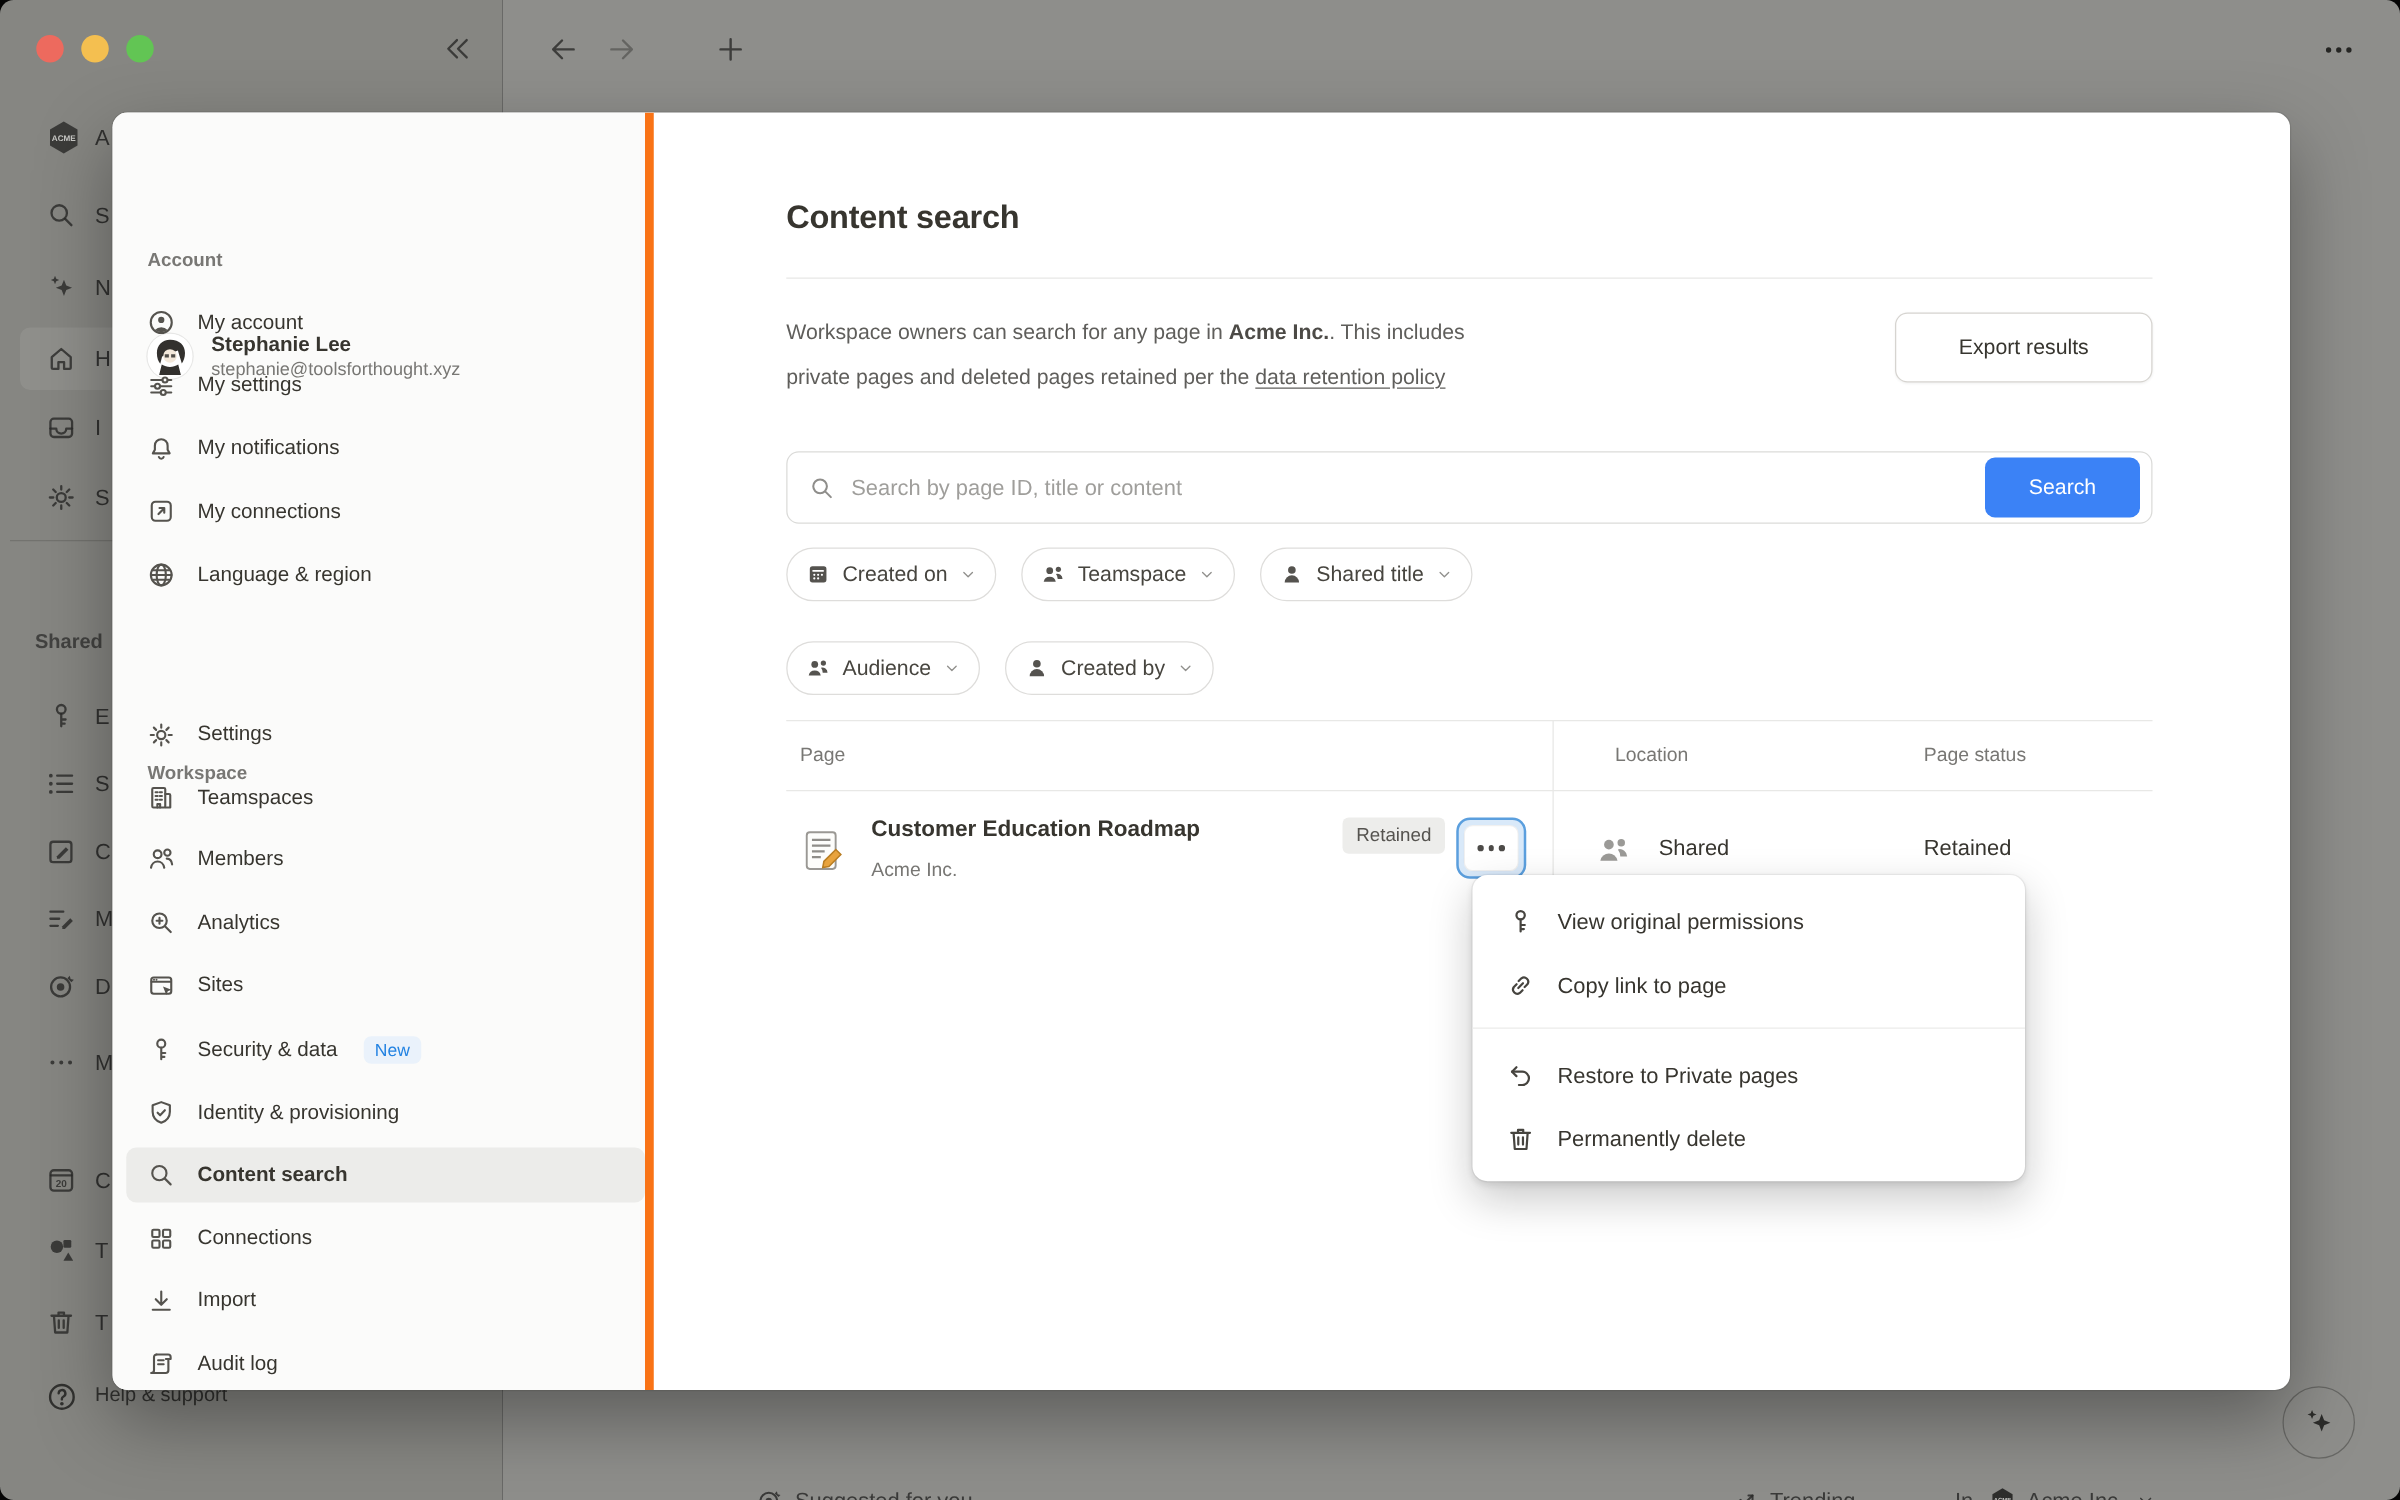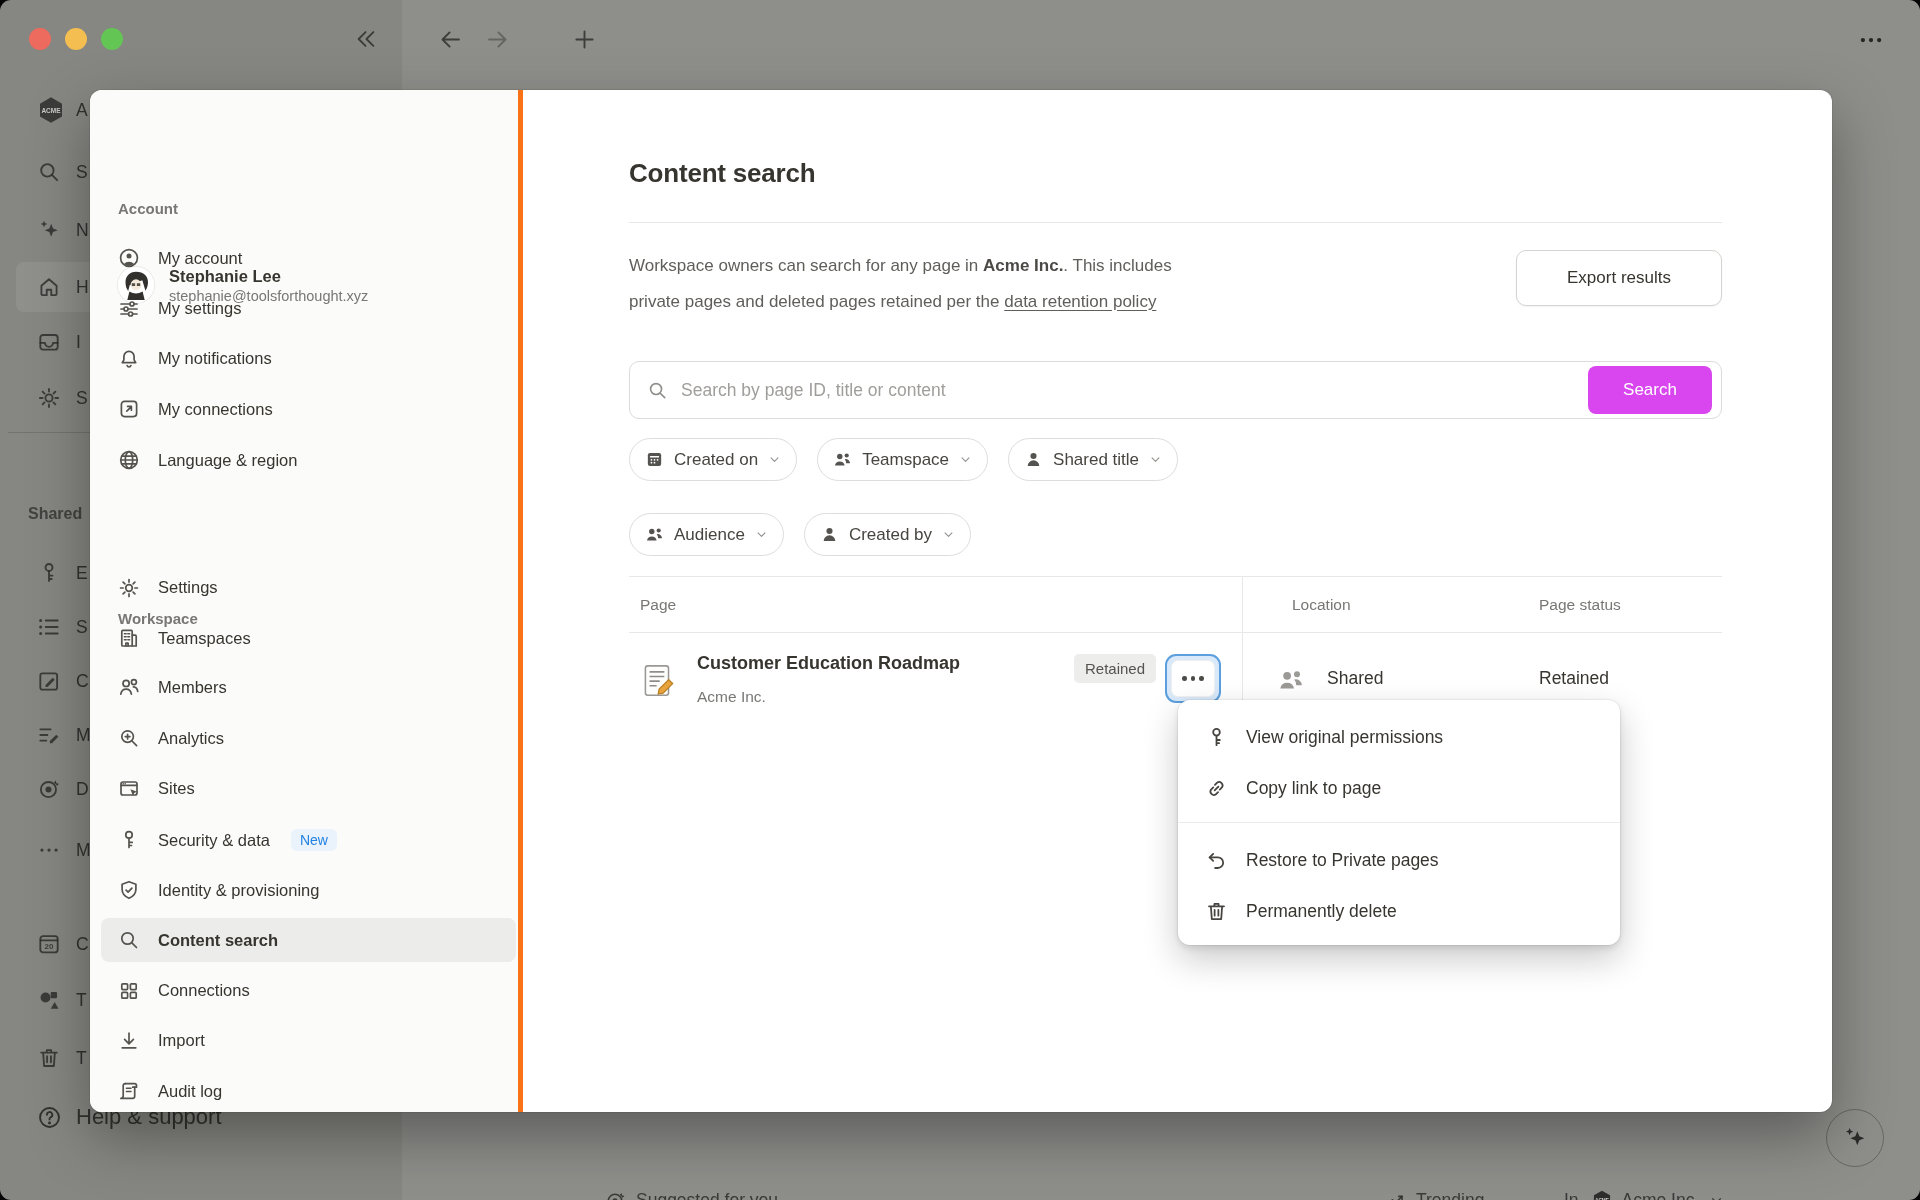--- a/index.html
+++ b/index.html
@@ -13,28 +13,28 @@
   .traffic{position:absolute;top:28px;left:29px;display:flex;gap:14px;z-index:3;}
   .traffic span{width:22px;height:22px;border-radius:50%;display:block;}
   .bd-ic{position:absolute;color:rgba(43,43,41,0.82);}
   .bd-ic svg{display:block;}
   .bd-row{position:absolute;display:flex;align-items:center;color:rgba(43,43,41,0.82);}
   .bd-row .peek{position:absolute;left:76px;font-size:17.5px;font-weight:500;color:rgba(38,38,36,0.88);white-space:nowrap;}
   .bd-pill{position:absolute;left:16px;width:376px;height:50px;border-radius:8px;background:rgba(255,255,255,0.08);}
   .bd-divider{position:absolute;left:8px;width:386px;height:1px;background:rgba(0,0,0,0.14);}
   .bd-share-h{position:absolute;left:28px;font-size:16px;font-weight:600;color:rgba(49,49,47,0.8);}
   .bd-help{position:absolute;display:flex;align-items:center;gap:13px;color:rgba(40,40,38,0.9);}
-  .bd-help .lbl{font-size:22px;font-weight:500;}
+  .bd-help .lbl{font-size:16px;font-weight:500;}
   .bd-bottom{position:absolute;top:1178px;height:44px;display:flex;align-items:center;gap:9px;color:rgba(44,44,42,0.85);font-size:17.5px;font-weight:500;}
   .ai-fab{position:absolute;left:1826px;top:1109px;width:58px;height:58px;border-radius:50%;
           border:1.5px solid rgba(45,45,43,0.4);display:flex;align-items:center;justify-content:center;color:#2c2c2a;}
   
   #modal{position:absolute;left:90px;top:90px;width:1742px;height:1022px;background:#ffffff;border-radius:12px;
          box-shadow:0 0 0 1px rgba(0,0,0,0.07),0 24px 60px rgba(0,0,0,0.35);z-index:10;overflow:hidden;}
-  .m-side{position:absolute;left:0;top:0;width:433px;height:100%;background:#fbfbfa;border-right:5px solid #f97316;}
+  .m-side{position:absolute;left:0;top:0;width:433px;height:100%;background:#fbfbfa;border-right:7px solid #f97316;}
   .sb-header{position:absolute;left:28px;font-size:15px;font-weight:600;color:#787774;}
   .sb-user{position:absolute;left:28px;top:165px;width:395px;height:60px;display:flex;align-items:center;gap:15px;border-radius:8px;}
   .avatar{width:36px;height:36px;border-radius:50%;overflow:hidden;flex:none;box-shadow:0 0 0 1px rgba(0,0,0,0.08);}
   .sb-user .nm{font-size:16.5px;font-weight:600;color:#37352f;line-height:22px;}
   .sb-user .em{font-size:14.5px;color:#787774;line-height:19px;}
   .sb-item{position:absolute;left:11px;width:415px;height:44px;display:flex;align-items:center;gap:17px;
            padding:0 0 0 16px;border-radius:8px;color:#37352f;font-size:16.5px;}
   .sb-item .ic{color:#55534e;}
   .sb-item.sel{background:#ececea;font-weight:700;}
   .badge-new{margin-left:4px;background:#eaf2fb;color:#2383e2;font-size:14px;font-weight:500;padding:3px 9px;border-radius:6px;}
@@ -45,21 +45,21 @@
   .m-desc b{font-weight:700;color:#4c4a46;}
   .m-desc a{color:#5f5e5b;text-decoration:underline;text-underline-offset:3px;cursor:pointer;}
   .btn-export{position:absolute;left:1426px;top:160px;width:206px;height:56px;border-radius:10px;background:#fff;
               border:1px solid #d6d4d0;box-shadow:0 1px 2px rgba(0,0,0,0.05);font-size:17px;color:#37352f;
               display:flex;align-items:center;justify-content:center;font-family:inherit;}
   .searchbox{position:absolute;left:539px;top:271px;width:1093px;height:58px;border:1px solid #dbdbd9;border-radius:10px;
              background:#fff;display:flex;align-items:center;padding:0 9px 0 16px;}
   .searchbox .ic{color:#8f8e8b;flex:none;}
   .searchbox input{flex:1;border:0;outline:0;font-size:17.5px;color:#37352f;margin-left:10px;font-family:inherit;background:transparent;}
   .searchbox input::placeholder{color:#9f9e9b;}
-  .btn-search{width:124px;height:48px;flex:none;border:0;border-radius:8px;background:#d946ef;color:#fff;
+  .btn-search{width:124px;height:48px;flex:none;border:0;border-radius:8px;background:#3b82f6;color:#fff;
               font-size:17px;font-weight:500;font-family:inherit;}
   .chips{position:absolute;left:539px;top:348px;width:1110px;display:flex;flex-wrap:wrap;column-gap:20px;row-gap:16px;}
   .chip{height:43px;display:flex;align-items:center;gap:9px;padding:0 14px 0 14px;border-radius:22px;
         border:1px solid #dedddb;background:#fff;font-size:17px;color:#47453f;}
   .chip .ic{width:21px;height:21px;color:#55534f;}
   .chip .chev{width:15px;height:15px;color:#91908d;}
   .chip.active{background:#eef6fd;border-color:#a6ccef;color:#2383e2;}
   .chip.active .ic,.chip.active .chev{color:#2383e2;}
   .chip-break{width:100%;height:0;}
   .thead-txt{position:absolute;font-size:15.5px;color:#787774;}

